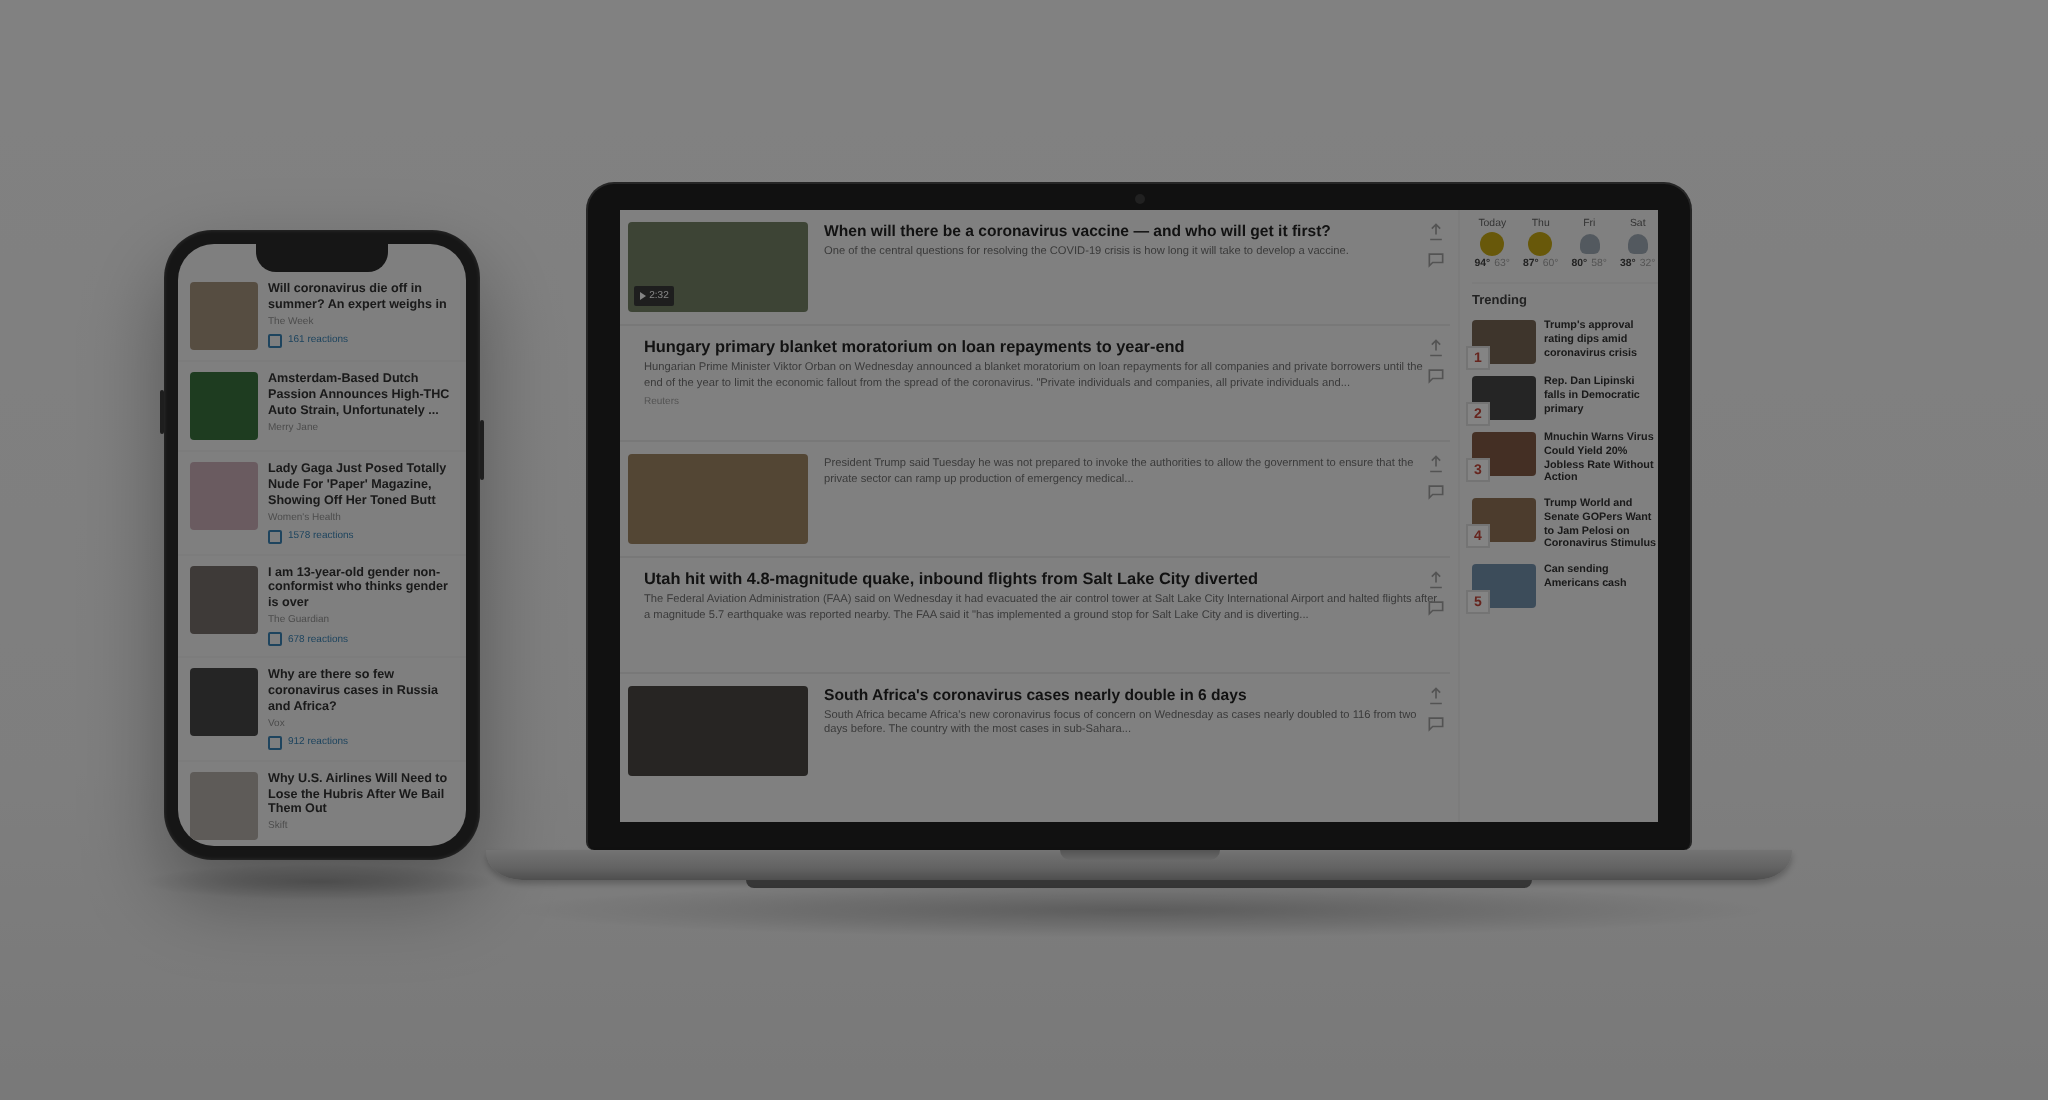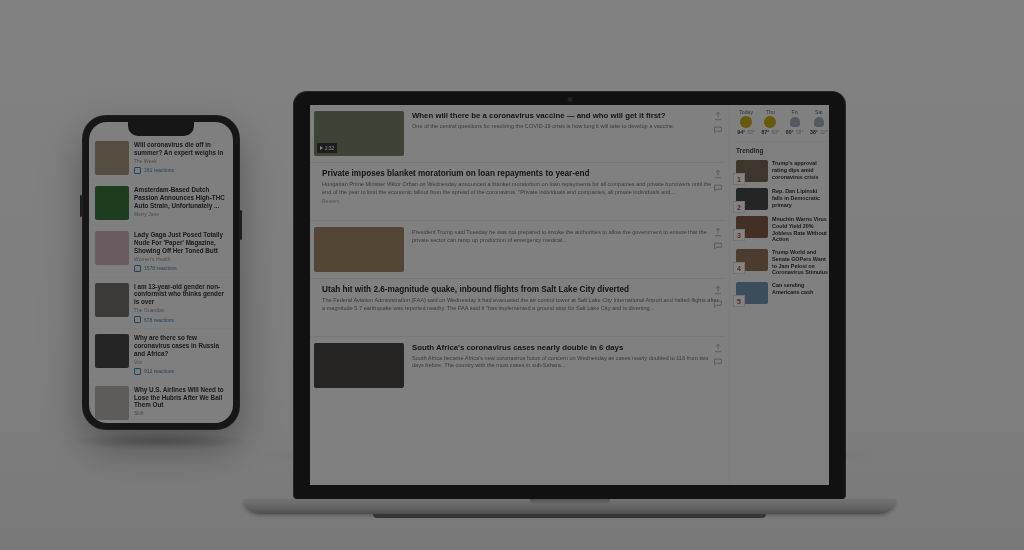--- a/index.html
+++ b/index.html
@@ -91,21 +91,21 @@
     left: 293px; top: 91px;
     width: 553px;
     z-index: 10;
   }
   .laptop-shadow-back {
     position:absolute; left:-40px; right:-40px; top:350px; height:28px;
     background: radial-gradient(ellipse at center, rgba(0,0,0,0.28), rgba(0,0,0,0) 70%);
     z-index:-1;
   }
   .laptop-lid {
-    width: 100%; height: 408px;
+    width: 100%; height: 334px;
     background: #0f0f0f;
     border: 1px solid #3c3c3c;
     border-bottom: none;
     border-radius: 14px 14px 4px 4px;
     padding: 13px 16px 14px 16px;
     position: relative;
   }
   .laptop-camera {
     position: absolute; top: 5px; left: 50%; transform: translateX(-50%);
     width: 5px; height: 5px; border-radius: 50%;
@@ -313,21 +313,21 @@
                   <svg viewBox="0 0 24 24" fill="none" stroke="currentColor" stroke-width="2">
                     <path d="M4 5h16v10H8l-4 4z"></path>
                   </svg>
                 </span>
             </div>
           </div>
 
           <div class="lap-row compact">
             <div class="lap-thumb"></div>
             <div class="lap-body">
-              <div class="lap-title">Private imposes blanket moratorium on loan repayments to year-end</div>
+              <div class="lap-title">Hungary primary blanket moratorium on loan repayments to year-end</div>
               <div class="lap-sum">Hungarian Prime Minister Viktor Orban on Wednesday announced a blanket moratorium on loan repayments for all companies and private borrowers until the end of the year to limit the economic fallout from the spread of the coronavirus. "Private individuals and companies, all private individuals and...</div>
               <div class="lap-src">Reuters</div>
             </div>
             <div class="lap-actions">
               <span class="act-ic">
                   <svg viewBox="0 0 24 24" fill="none" stroke="currentColor" stroke-width="2">
                     <path d="M12 3v12M7 8l5-5 5 5M5 21h14"></path>
                   </svg>
                 </span>
               <span class="act-ic">
@@ -353,21 +353,21 @@
                   <svg viewBox="0 0 24 24" fill="none" stroke="currentColor" stroke-width="2">
                     <path d="M4 5h16v10H8l-4 4z"></path>
                   </svg>
                 </span>
             </div>
           </div>
 
           <div class="lap-row compact">
             <div class="lap-thumb"></div>
             <div class="lap-body">
-              <div class="lap-title">Utah hit with 2.6-magnitude quake, inbound flights from Salt Lake City diverted</div>
+              <div class="lap-title">Utah hit with 4.8-magnitude quake, inbound flights from Salt Lake City diverted</div>
               <div class="lap-sum">The Federal Aviation Administration (FAA) said on Wednesday it had evacuated the air control tower at Salt Lake City International Airport and halted flights after a magnitude 5.7 earthquake was reported nearby. The FAA said it "has implemented a ground stop for Salt Lake City and is diverting...</div>
             </div>
             <div class="lap-actions">
               <span class="act-ic">
                   <svg viewBox="0 0 24 24" fill="none" stroke="currentColor" stroke-width="2">
                     <path d="M12 3v12M7 8l5-5 5 5M5 21h14"></path>
                   </svg>
                 </span>
               <span class="act-ic">
                   <svg viewBox="0 0 24 24" fill="none" stroke="currentColor" stroke-width="2">

